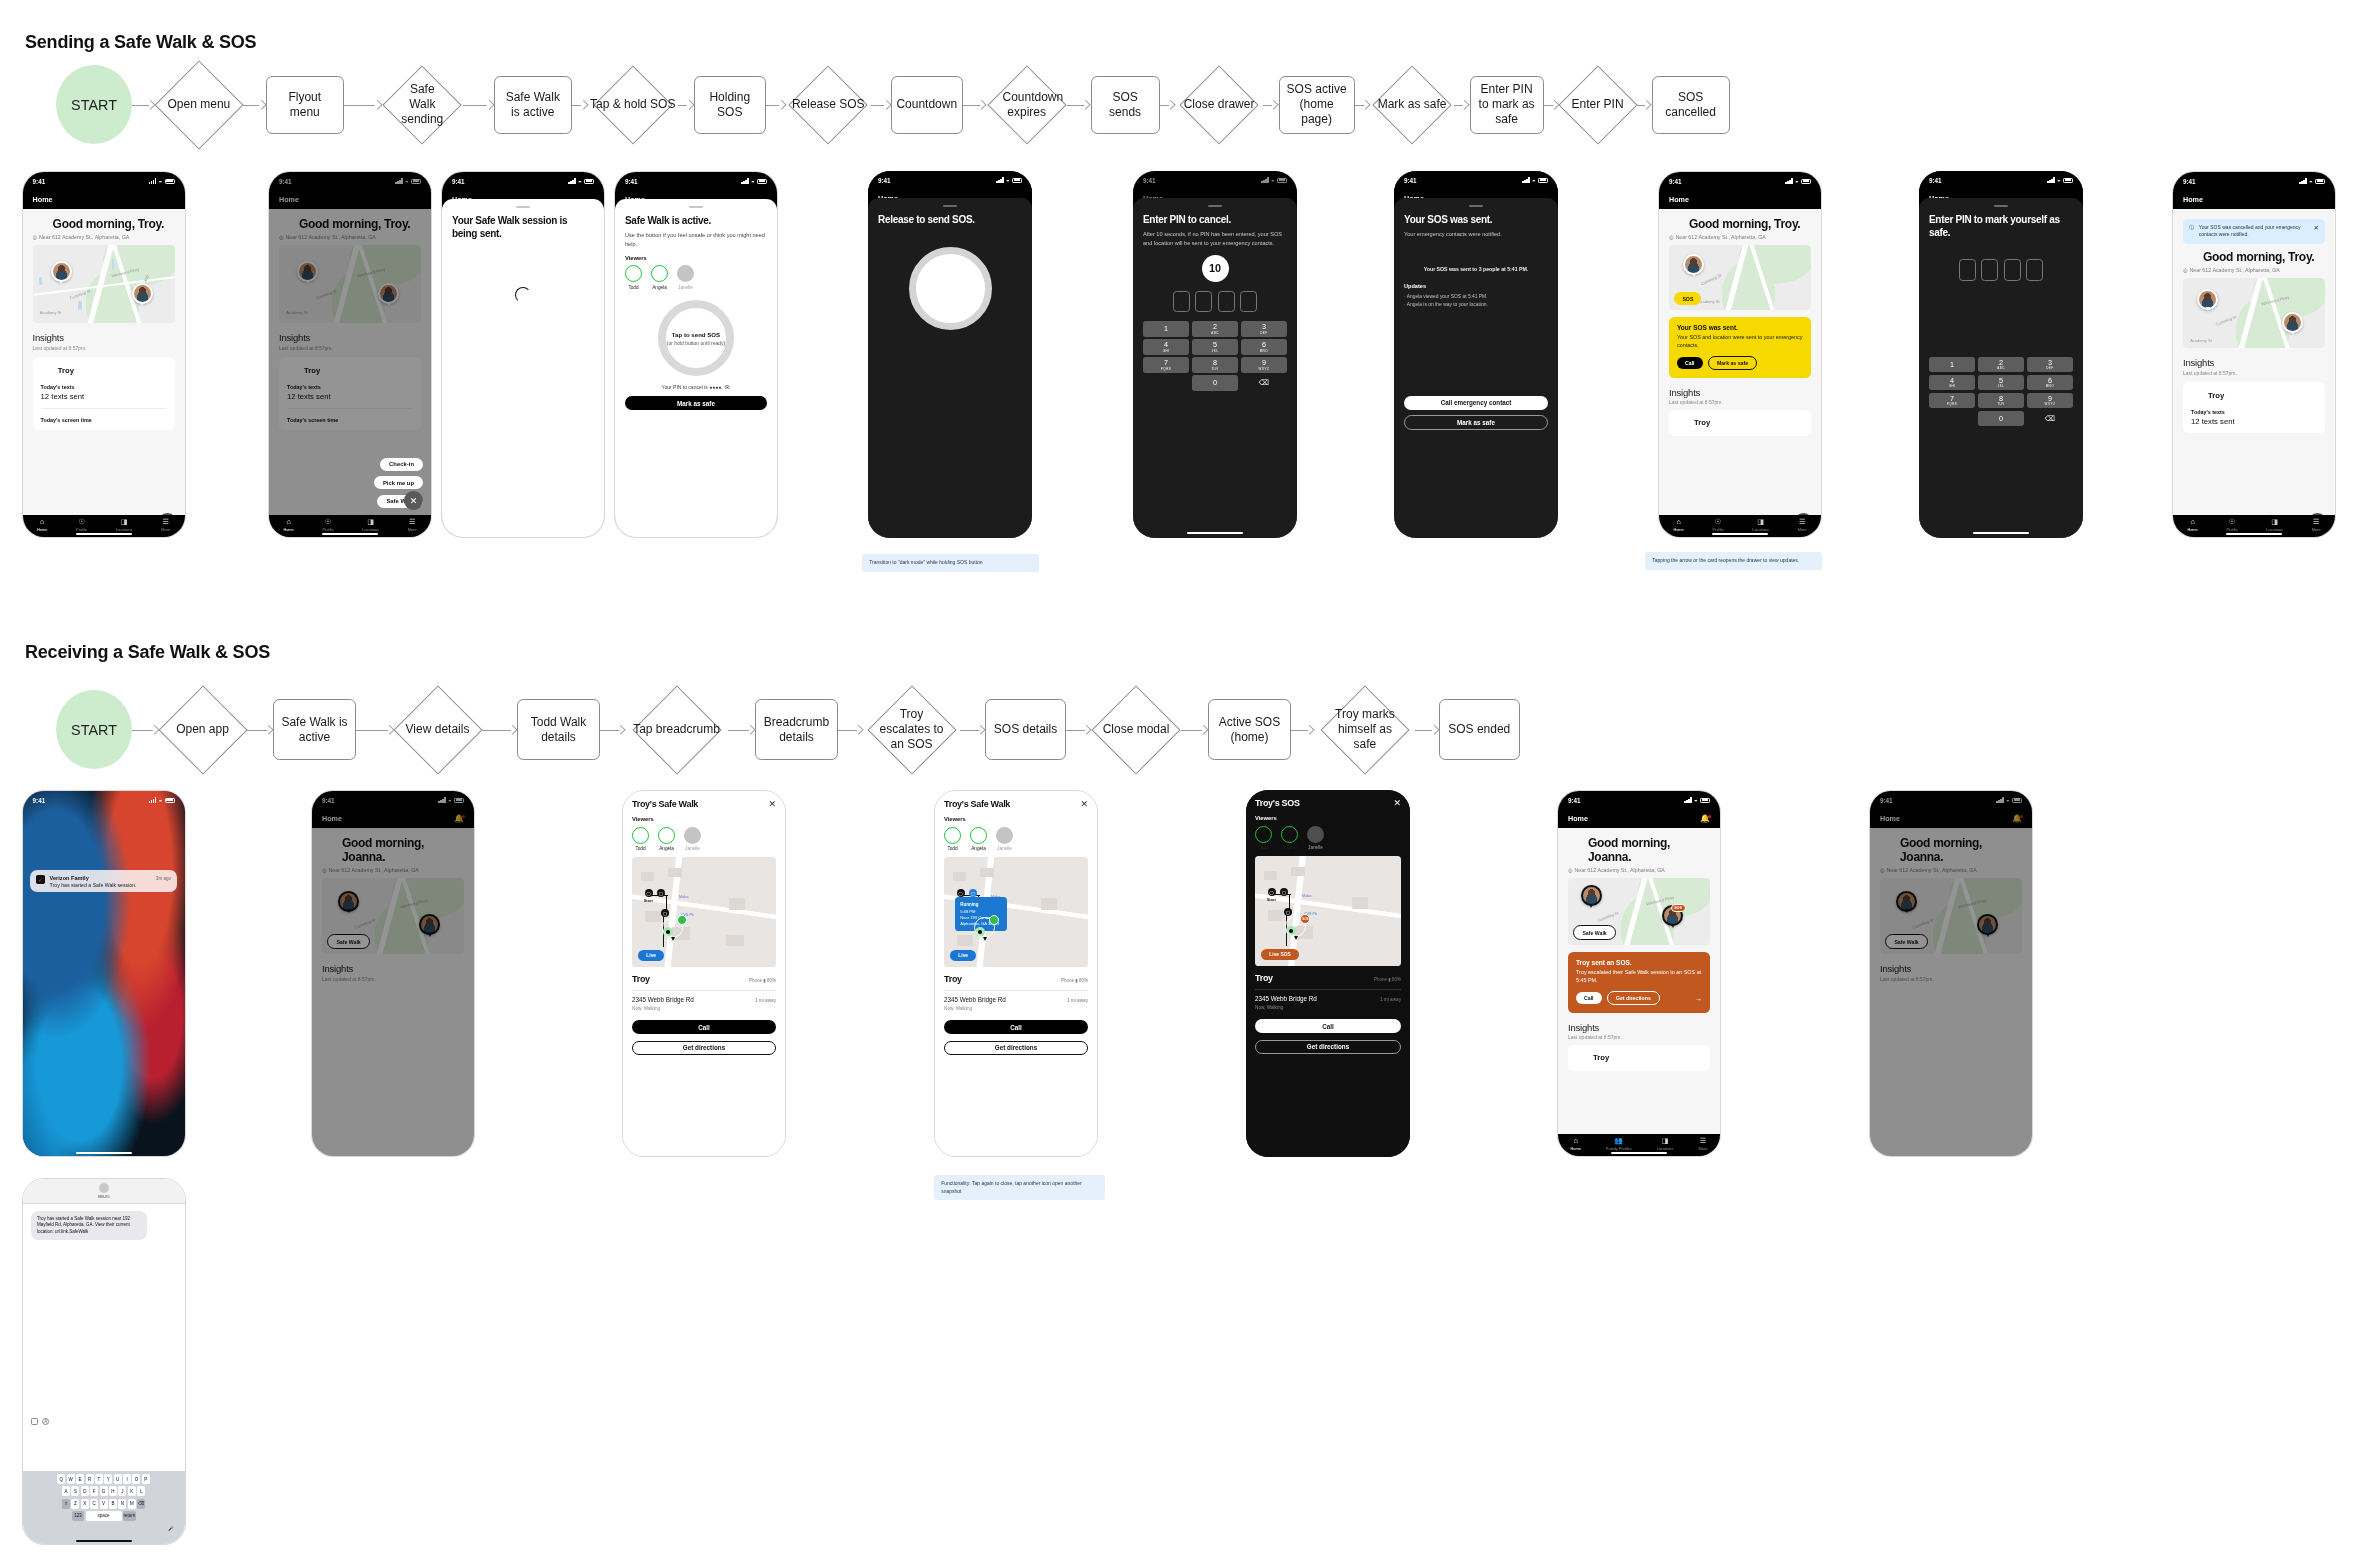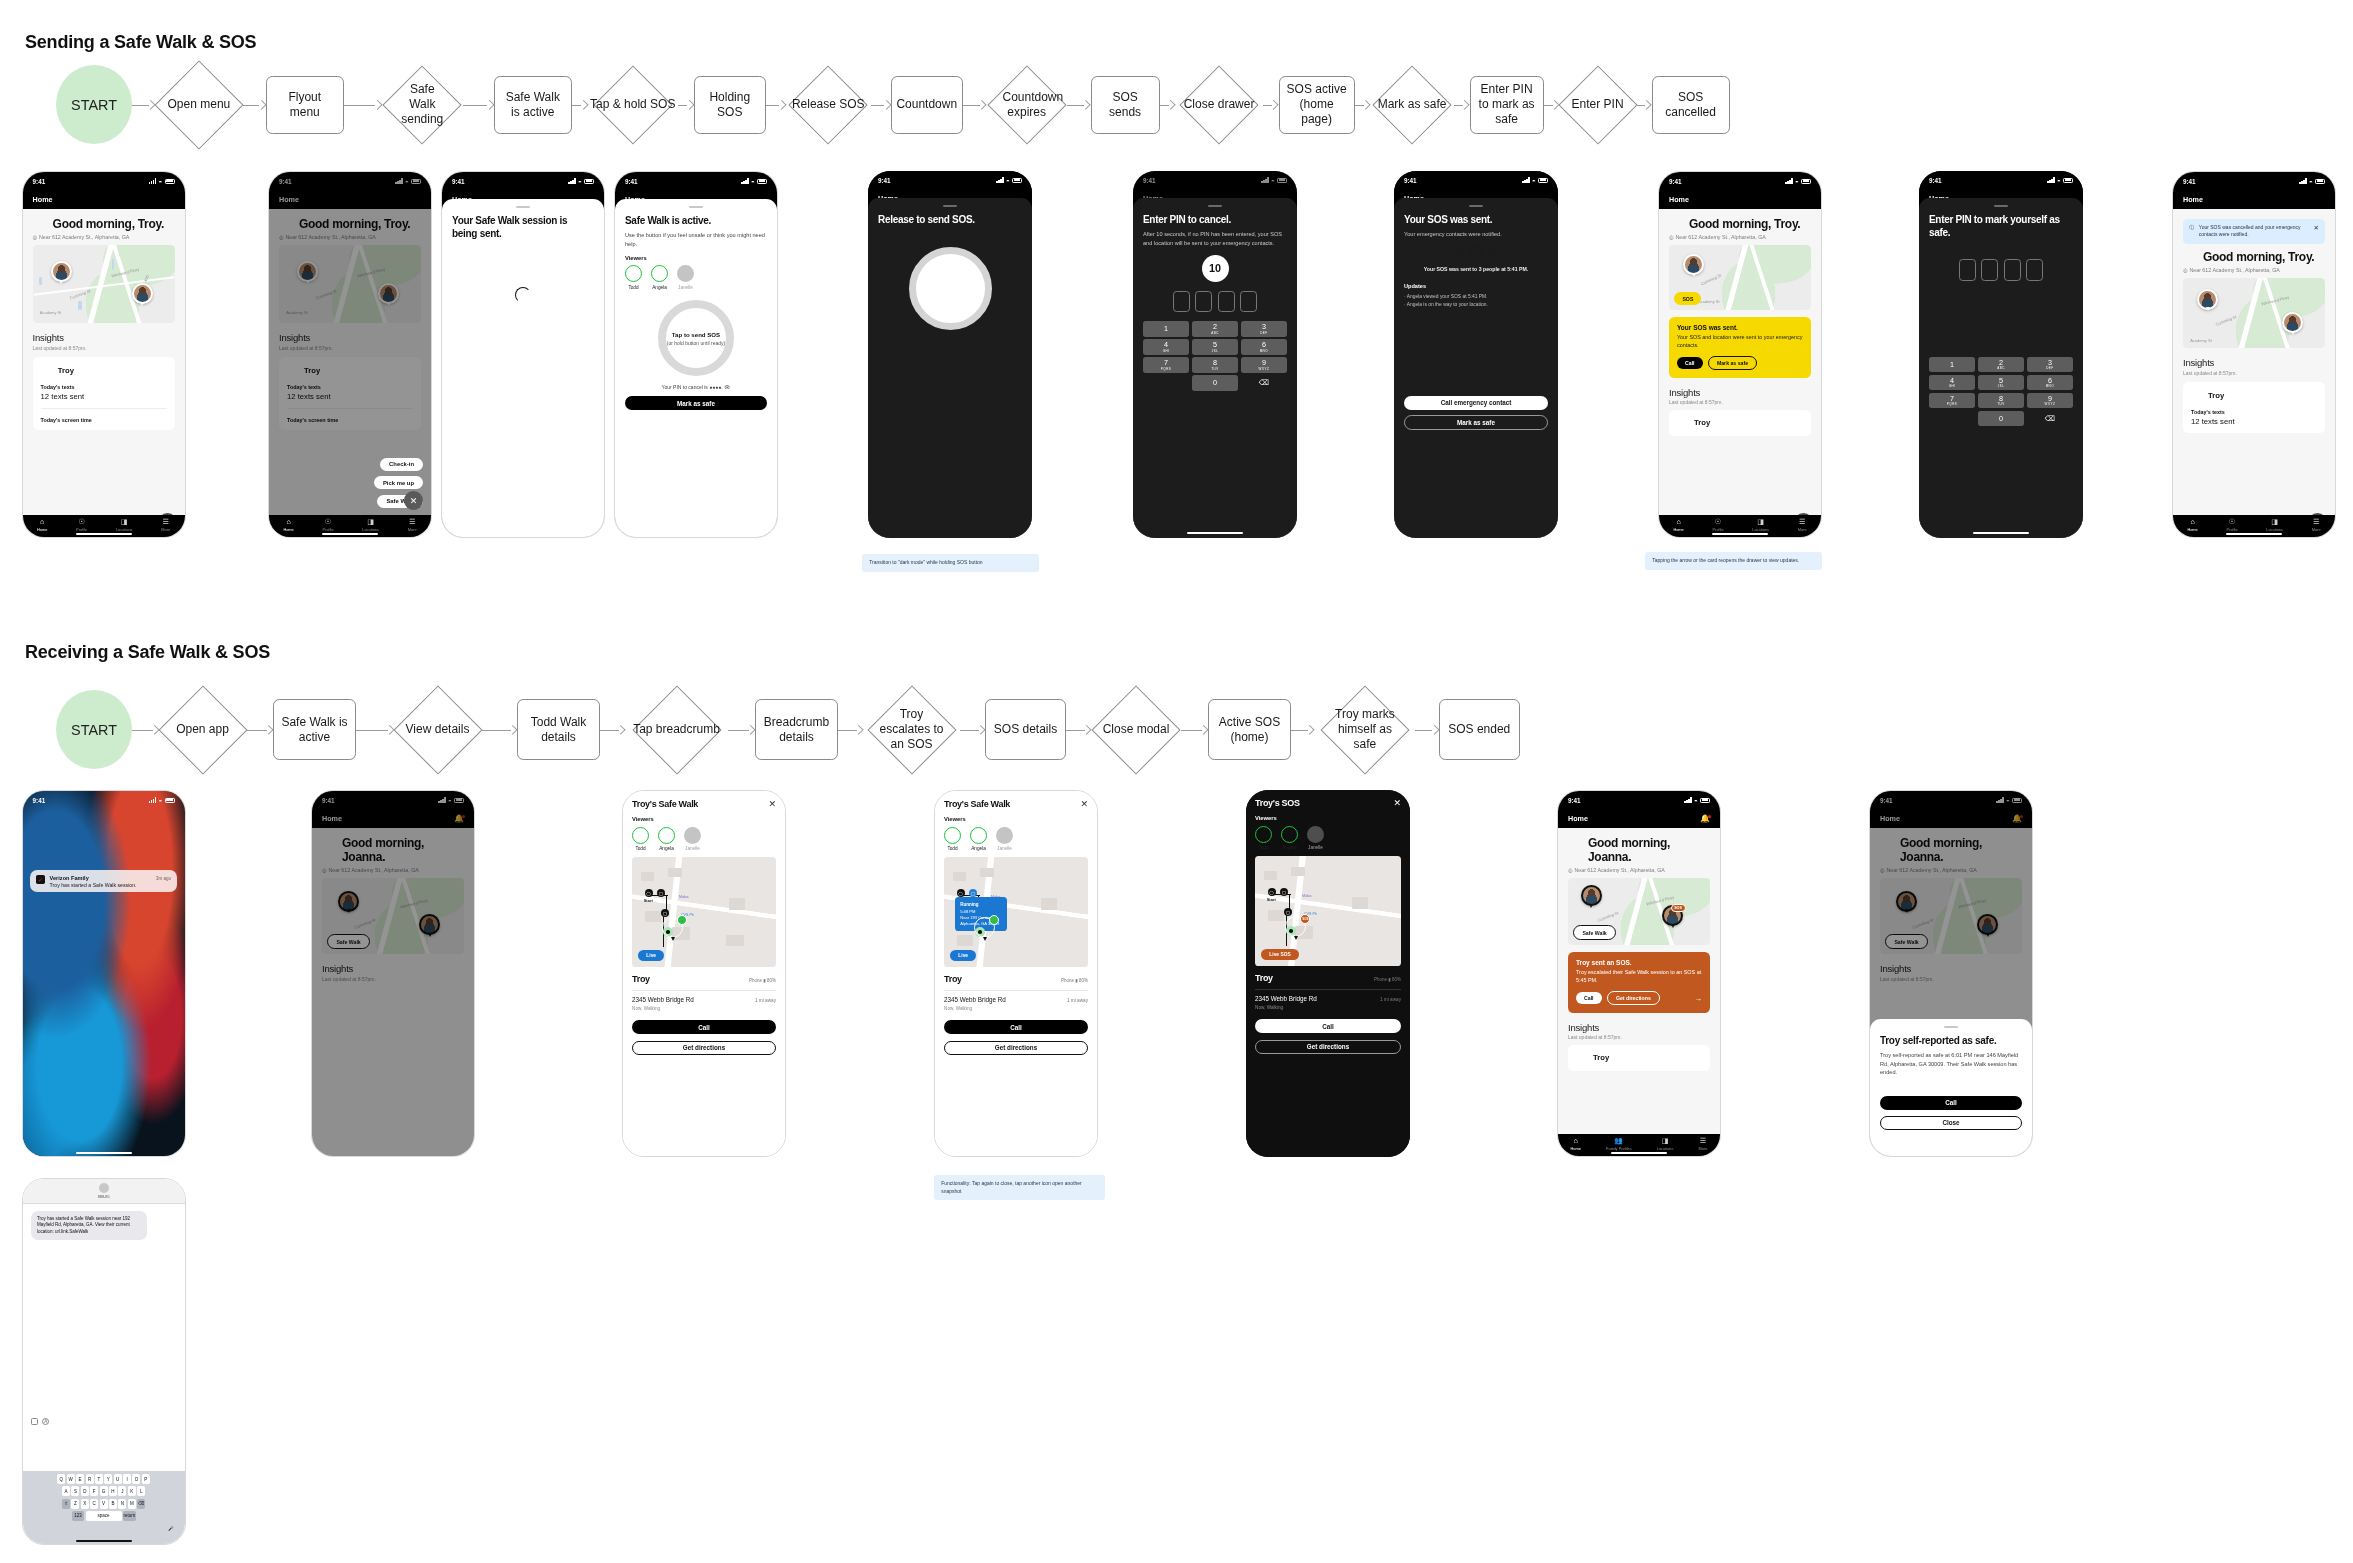--- a/index.html
+++ b/index.html
@@ -1544,22 +1544,15 @@
         <div class="lbl" style="left:78px;top:23.4px;transform:rotate(-14deg)">Windward Pkwy</div>
         <div class="lbl" style="left:32px;top:43px;transform:rotate(-22deg)">Cumming St</div>
         <div class="pin dark" style="left:16px;top:12.6px"></div>
         <div class="pin dark" style="left:97px;top:36px"></div>
         <div class="minibtn out" style="position:absolute;left:5.4px;bottom:5.4px;background:#fff">Safe Walk</div>
       </div>
       <div class="insights-h">Insights</div>
       <div class="insights-sub">Last updated at 8:57pm.</div>
     </div>
     <div class="dim"></div>
-    <div class="sheet" style="height:137px">
-      <div class="grabber"></div>
-      <h3>Troy self-reported as safe.</h3>
-      <p>Troy self-reported as safe at 6:01 PM near 146 Mayfield Rd, Alpharetta, GA 30009. Their Safe Walk session has ended.</p>
-      <div class="btn solid" style="margin-top:20px">Call</div>
-      <div class="btn ghost">Close</div>
-    </div>
   </div>
 </div>
 
 
 </body></html>

